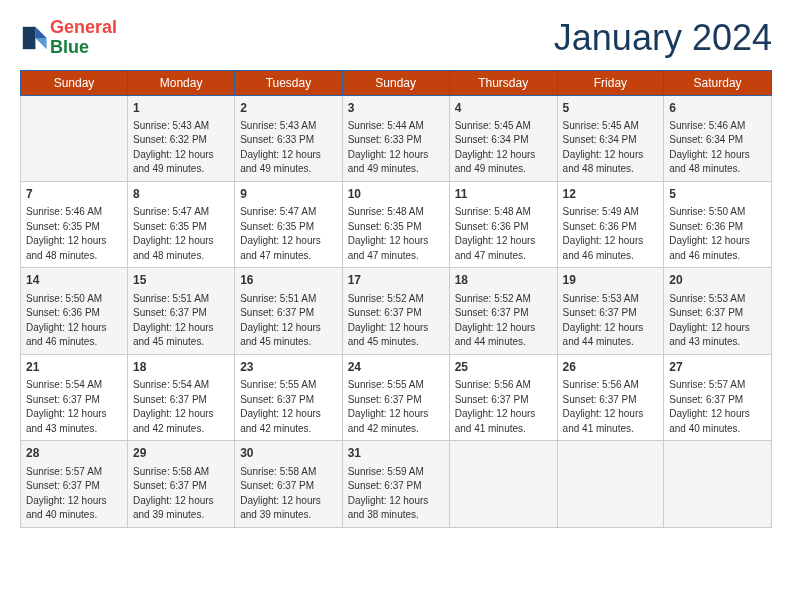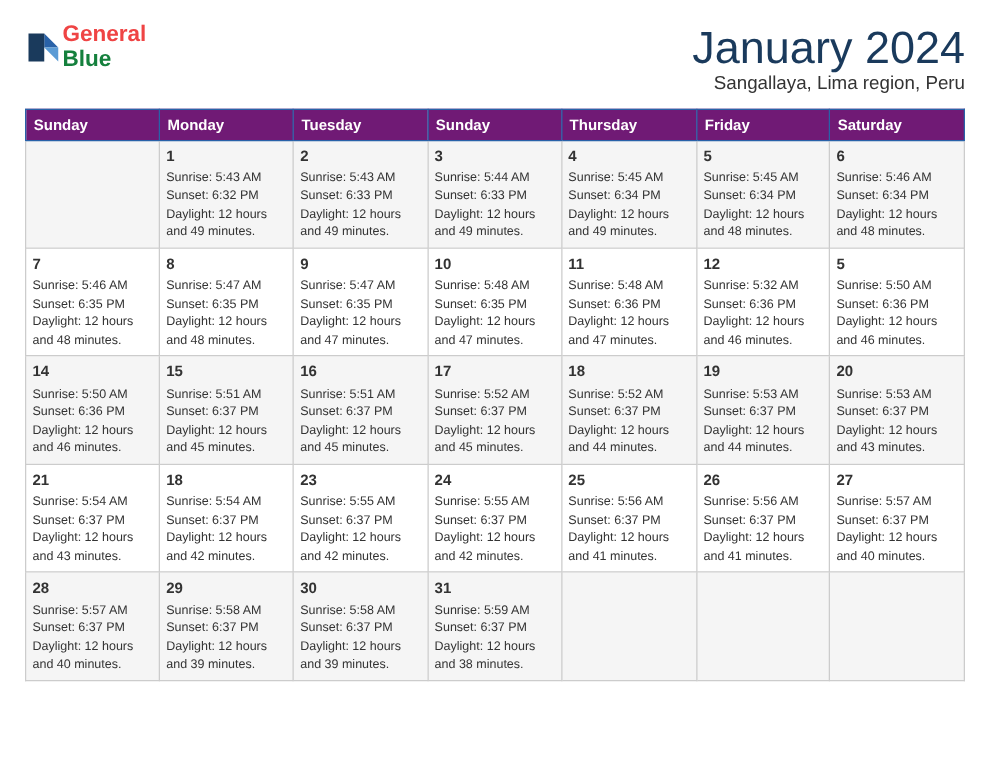--- a/index.html
+++ b/index.html
@@ -41,26 +41,26 @@
     .subtitle {
       font-size: 15px;
       color: #333;
     }
     table {
       width: 100%;
       border-collapse: collapse;
       font-size: 10.5px;
     }
     thead tr th {
-      background-color: #701a75;
+      background-color: #c2410c;
       color: #fff;
-      text-align: left;
+      text-align: center;
       padding: 5px 6px;
       font-size: 12px;
-      font-weight: bold;
+      font-weight: normal;
       border: 1px solid #2962a8;
     }
     tbody tr td {
       vertical-align: top;
       padding: 4px 5px;
       border: 1px solid #ccc;
       height: 78px;
       width: 113px;
       color: #333;
       font-size: 10px;
@@ -93,21 +93,20 @@
         <polygon points="22,20 38,20 38,36" fill="#5b9bd5"></polygon>
         <rect x="4" y="4" width="18" height="32" fill="#1a3a5c"></rect>
       </svg>
       <div>
         <div style="font-size:18px;font-weight:bold;color:#ef4444;line-height:1.1">General</div>
         <div style="font-size:18px;font-weight:bold;color:#15803d;line-height:1.1">Blue</div>
       </div>
     </div>
     <div class="title-area">
       <div class="month-title">January 2024</div>
-      <div class="subtitle">Sangallaya, Lima region, Peru</div>
     </div>
   </div>
 
   <table>
     <thead>
       <tr>
       <th>Sunday</th>
           <th>Monday</th>
           <th>Tuesday</th>
           <th>Sunday</th>
@@ -193,21 +192,21 @@
           </td>
           <td>
             <span class="day-num">11</span>
             <div>Sunrise: 5:48 AM</div>
             <div>Sunset: 6:36 PM</div>
             <div>Daylight: 12 hours</div>
             <div>and 47 minutes.</div>
           </td>
           <td>
             <span class="day-num">12</span>
-            <div>Sunrise: 5:32 AM</div>
+            <div>Sunrise: 5:49 AM</div>
             <div>Sunset: 6:36 PM</div>
             <div>Daylight: 12 hours</div>
             <div>and 46 minutes.</div>
           </td>
           <td>
             <span class="day-num">5</span>
             <div>Sunrise: 5:50 AM</div>
             <div>Sunset: 6:36 PM</div>
             <div>Daylight: 12 hours</div>
             <div>and 46 minutes.</div>

